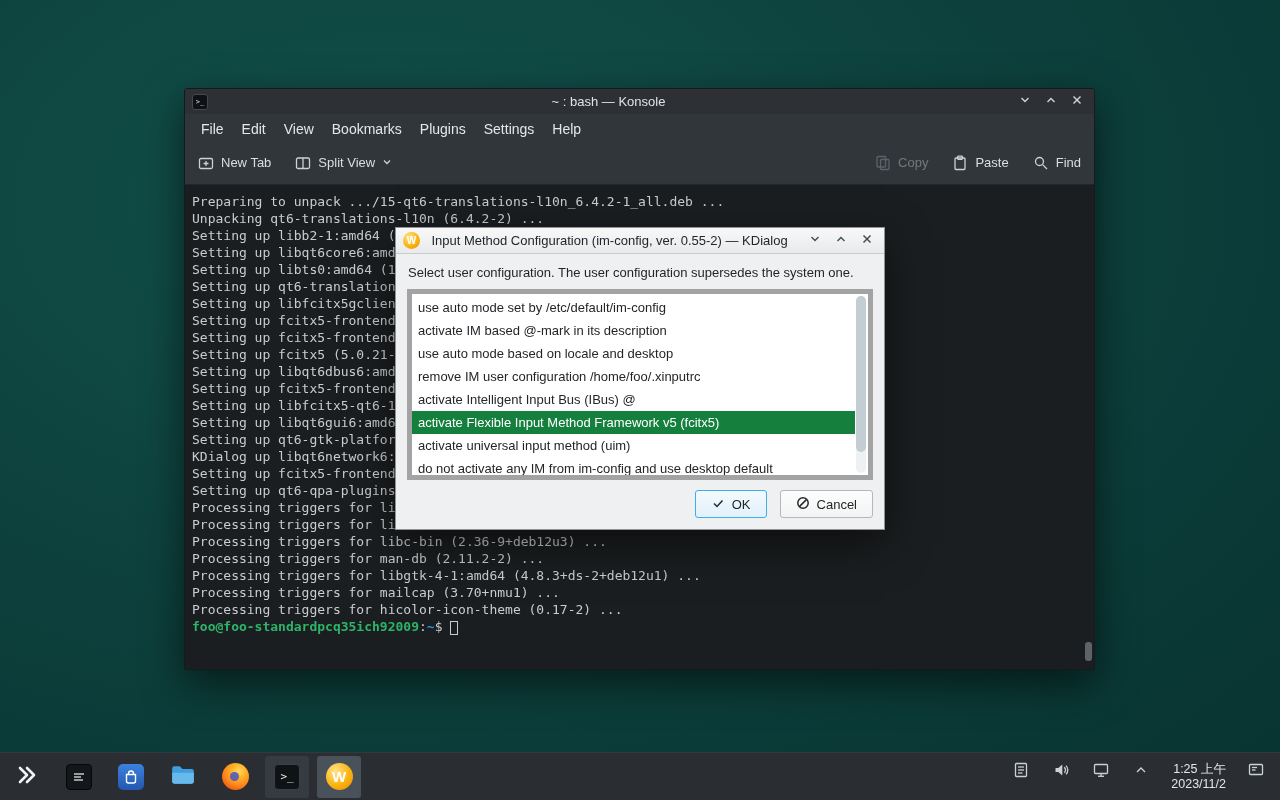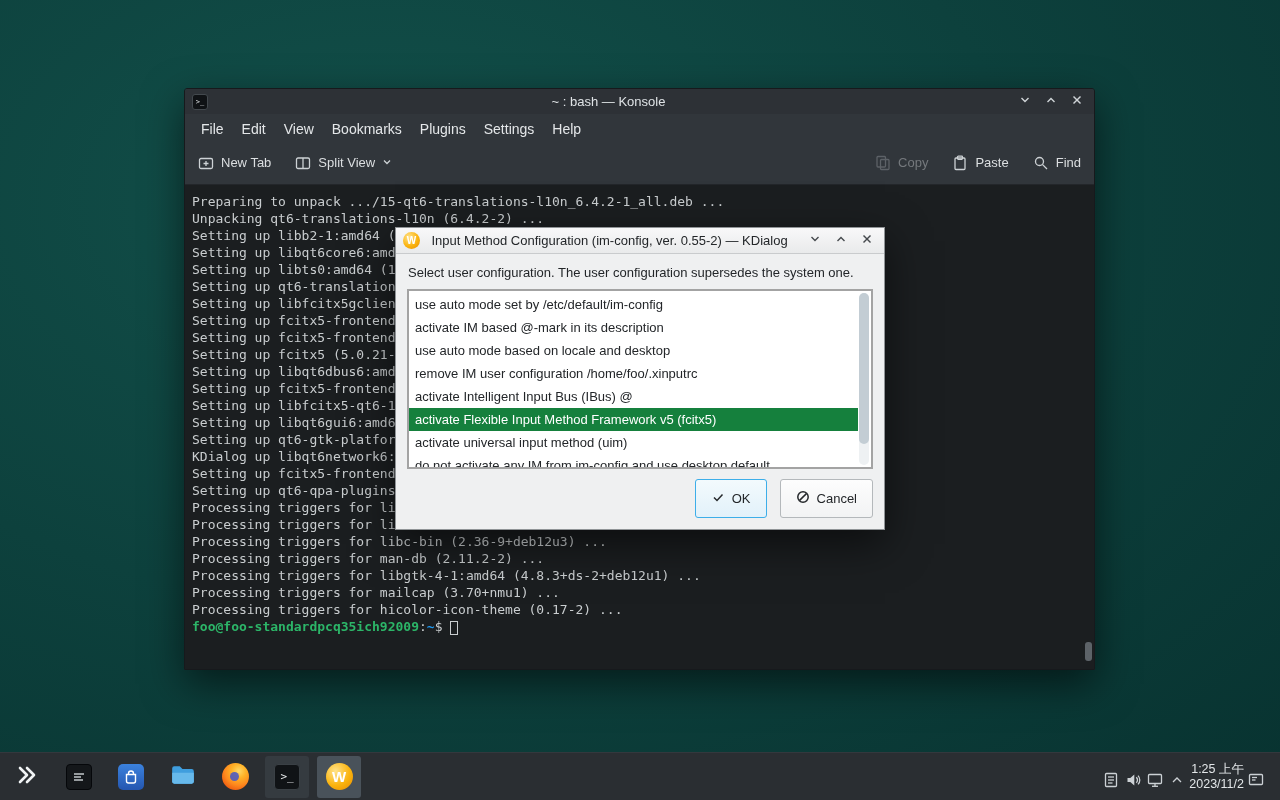--- a/index.html
+++ b/index.html
@@ -46,28 +46,28 @@
              background:#eff0f1; border:1px solid #909497; }
   .d-titlebar { height:26px; background:linear-gradient(#f8f8f9,#e9eaeb); border-bottom:1px solid #c9cbcd;
                 display:flex; align-items:center; padding:0 7px; color:#33373a; flex:0 0 auto; }
   .d-title { flex:1; text-align:center; font-size:13px; color:#232629; }
   .w-icon { border-radius:50%; background:radial-gradient(circle at 35% 30%, #ffe28a, #fbb40e 55%, #e78b00);
             color:#fff; font-weight:bold; display:flex; align-items:center; justify-content:center; }
   .w-icon.small { width:17px; height:17px; font-size:10px; }
   .w-icon.big { width:27px; height:27px; font-size:15px; }
   .d-body { flex:1; display:flex; flex-direction:column; padding:9px 11px 11px; min-height:0; }
   .d-label { font-size:13px; color:#232629; margin:2px 0 9px 1px; }
-  .d-list { flex:1; background:#ffffff; border:2px solid #a3a3a3; position:relative; overflow:hidden; padding-top:2px; min-height:0; }
+  .d-list { flex:1; background:#ffffff; border:5px solid #a3a3a3; position:relative; overflow:hidden; padding-top:2px; min-height:0; }
   .list-item { height:23px; line-height:23px; padding-left:6px; margin-right:13px; font-size:13px; color:#232629;
                white-space:nowrap; overflow:hidden; }
   .list-item.selected { background:#15803d; color:#ffffff; }
   .d-scrolltrack { position:absolute; top:2px; right:2px; bottom:2px; width:10px; background:#eef1f3; border-radius:5px; }
   .d-scroll-handle { position:absolute; top:0; left:0; width:10px; height:88%; background:#c3cdd4; border-radius:5px; }
   .d-buttons { display:flex; justify-content:flex-end; gap:13px; padding-top:10px; flex:0 0 auto; }
-  .btn { height:39px; padding:0 15px; display:flex; align-items:center; gap:7px;
+  .btn { height:28px; padding:0 15px; display:flex; align-items:center; gap:7px;
          background:linear-gradient(#fdfdfd,#f2f3f4); border:1px solid #b4b8bb; border-radius:3px;
          font-size:13px; color:#232629; font-family:inherit; }
   .btn.primary { border-color:#3daee9; background:linear-gradient(#f3fafd,#e2f1fa); }
   .btn svg { stroke:#26292c; fill:none; stroke-width:1.5; }
 
   
   .taskbar { position:absolute; left:0; right:0; bottom:0; height:48px; background:#2a2e32;
              border-top:1px solid #33383d; display:flex; align-items:center; padding:0 5px; }
   .tb-tile { width:44px; height:42px; display:flex; align-items:center; justify-content:center;
              border-radius:3px; margin-right:8px; flex:0 0 auto; }
@@ -77,21 +77,21 @@
              display:flex; align-items:center; justify-content:center;
              font-family:"DejaVu Sans Mono", monospace; font-size:11px; color:#e8ebec; }
   .lines-sq { width:26px; height:26px; background:#14171a; border:1px solid #05070a; border-radius:4px;
               display:flex; align-items:center; justify-content:center; }
   .blue-sq { width:26px; height:26px; border-radius:5px; background:linear-gradient(#3b82dd,#2456b0);
              display:flex; align-items:center; justify-content:center; }
   .ff-circle { width:27px; height:27px; border-radius:50%; position:relative;
                background:radial-gradient(circle at 62% 30%, #ffd968 0%, #ffb226 28%, #fe8a1e 55%, #ef5f12 78%, #d64e0e 100%); }
   .ff-core { position:absolute; left:8px; top:9px; width:9px; height:9px; border-radius:50%;
              background:#4456c8; opacity:.85; }
-  .tb-right { margin-left:auto; display:flex; align-items:flex-end; gap:2px; padding-right:9px; }
+  .tb-right { margin-left:auto; display:flex; align-items:flex-start; gap:20px; padding-right:9px; }
   .tray-icon { width:20px; height:20px; display:flex; align-items:center; justify-content:center; }
   .tray-icon svg { stroke:#ccd1d5; fill:none; stroke-width:1.3; }
   .clock { text-align:right; color:#e2e6e8; font-size:12.5px; line-height:15px; }
 </style>
 </head>
 <body>
 
 <div class="window konsole">
   <div class="k-titlebar">
     <div class="k-app-icon">&gt;_</div>

